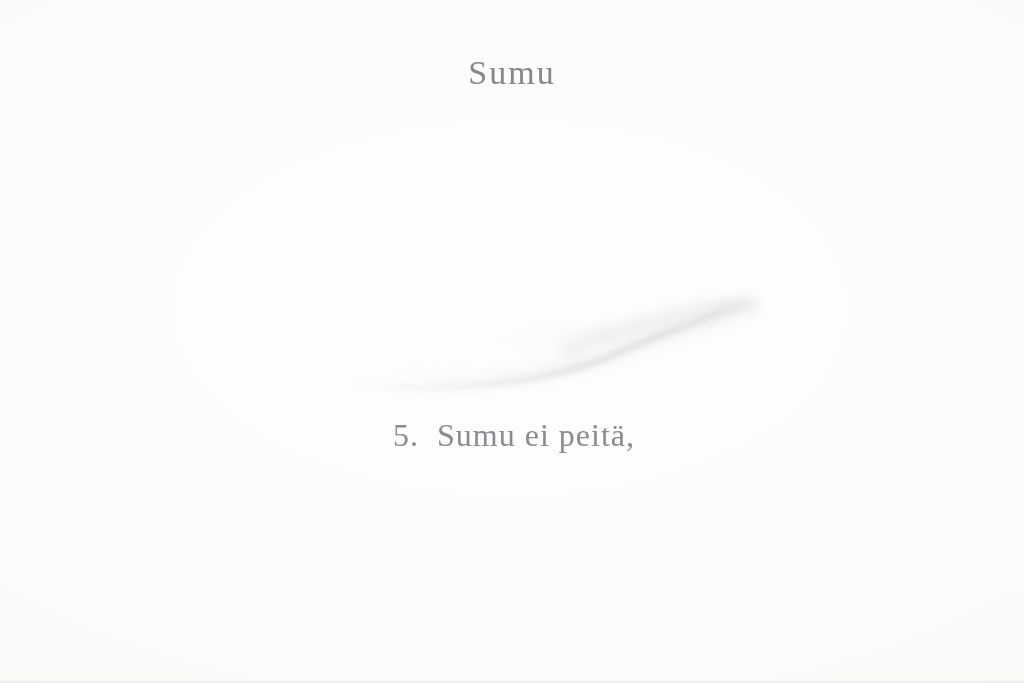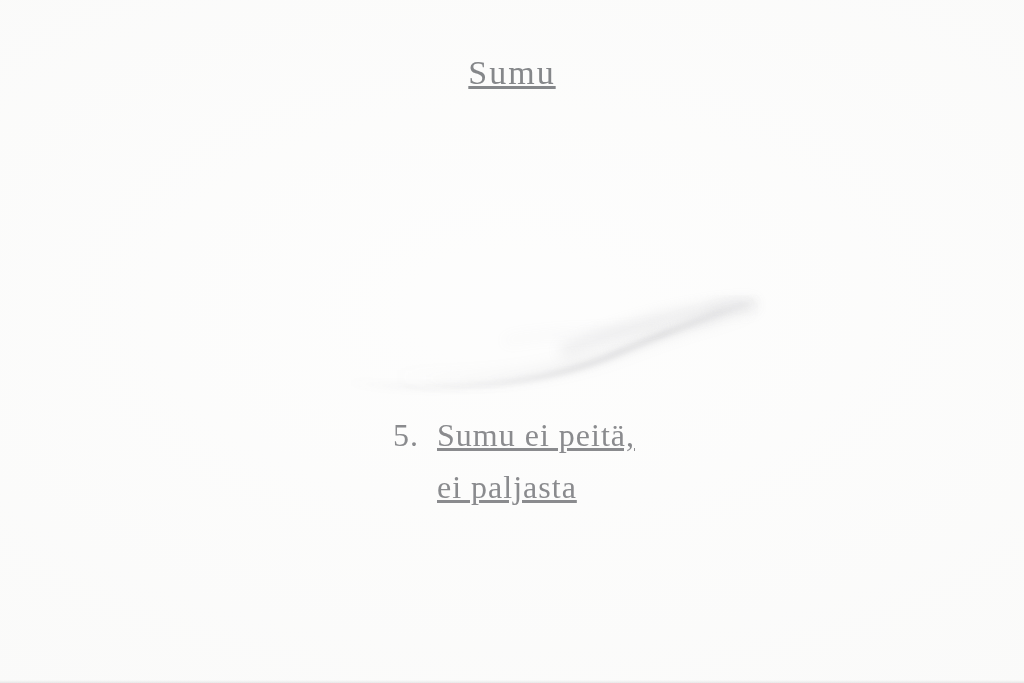--- a/index.html
+++ b/index.html
@@ -36,21 +36,20 @@
     top: 56px;
     left: 0;
     width: 1024px;
     margin: 0;
     text-align: center;
     font-size: 34px;
     font-weight: normal;
     line-height: 34px;
     letter-spacing: 2px;
     color: #85878a;
-    text-decoration: underline;
   }
   .wisp {
     position: absolute;
     left: 330px;
     top: 282px;
     width: 440px;
     height: 118px;
     overflow: visible;
     pointer-events: none;
   }
@@ -66,21 +65,20 @@
     letter-spacing: 1px;
   }
   .poem .num {
     width: 44px;
     flex: 0 0 44px;
     line-height: 52px;
   }
   .poem .lines p {
     margin: 0;
     padding: 0;
-    text-decoration: underline;
   }
 </style>
 </head>
 <body>
 
 <main class="page">
 
   <h1 class="title">Sumu</h1>
 
   <svg class="wisp" viewBox="0 0 440 120" xmlns="http://www.w3.org/2000/svg" aria-hidden="true">
@@ -109,17 +107,16 @@
     <path d="M 60,96 C 140,102 225,96 300,66 C 345,48 385,36 420,28" fill="none" stroke="url(#fadeStroke2)" stroke-width="7" stroke-linecap="round" filter="url(#soft2)"></path>
     <path d="M 235,70 C 305,42 370,26 424,24" fill="none" stroke="#a0a0a8" stroke-width="10" opacity="0.20" stroke-linecap="round" filter="url(#soft2)"></path>
     <path d="M 175,60 C 235,48 285,56 335,44" fill="none" stroke="#aeaeb4" stroke-width="2.2" opacity="0.22" stroke-linecap="round" filter="url(#soft2)"></path>
     <path d="M 428,24 C 412,17 396,19 384,28" fill="none" stroke="#a4a4aa" stroke-width="3" opacity="0.25" stroke-linecap="round" filter="url(#soft2)"></path>
   </svg>
 
   <section class="poem">
     <span class="num">5.</span>
     <div class="lines">
       <p>Sumu ei peitä,</p>
-      <p>ei paljasta</p>
     </div>
   </section>
 
 </main>
 
 </body></html>

